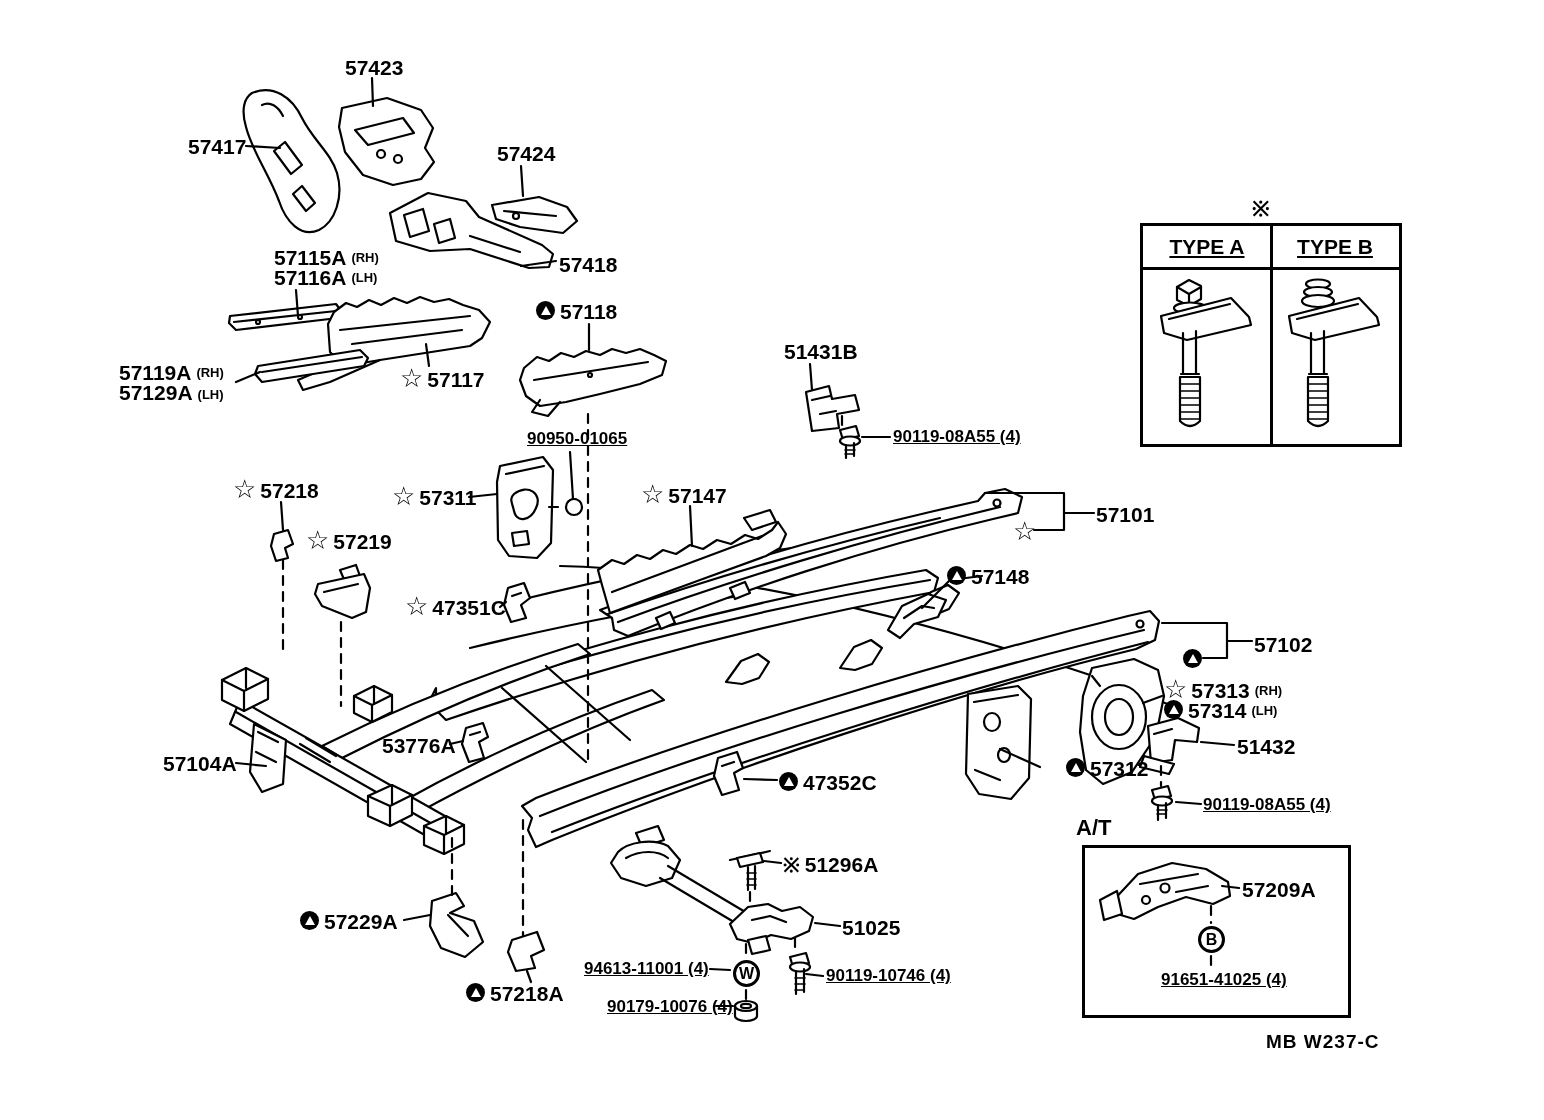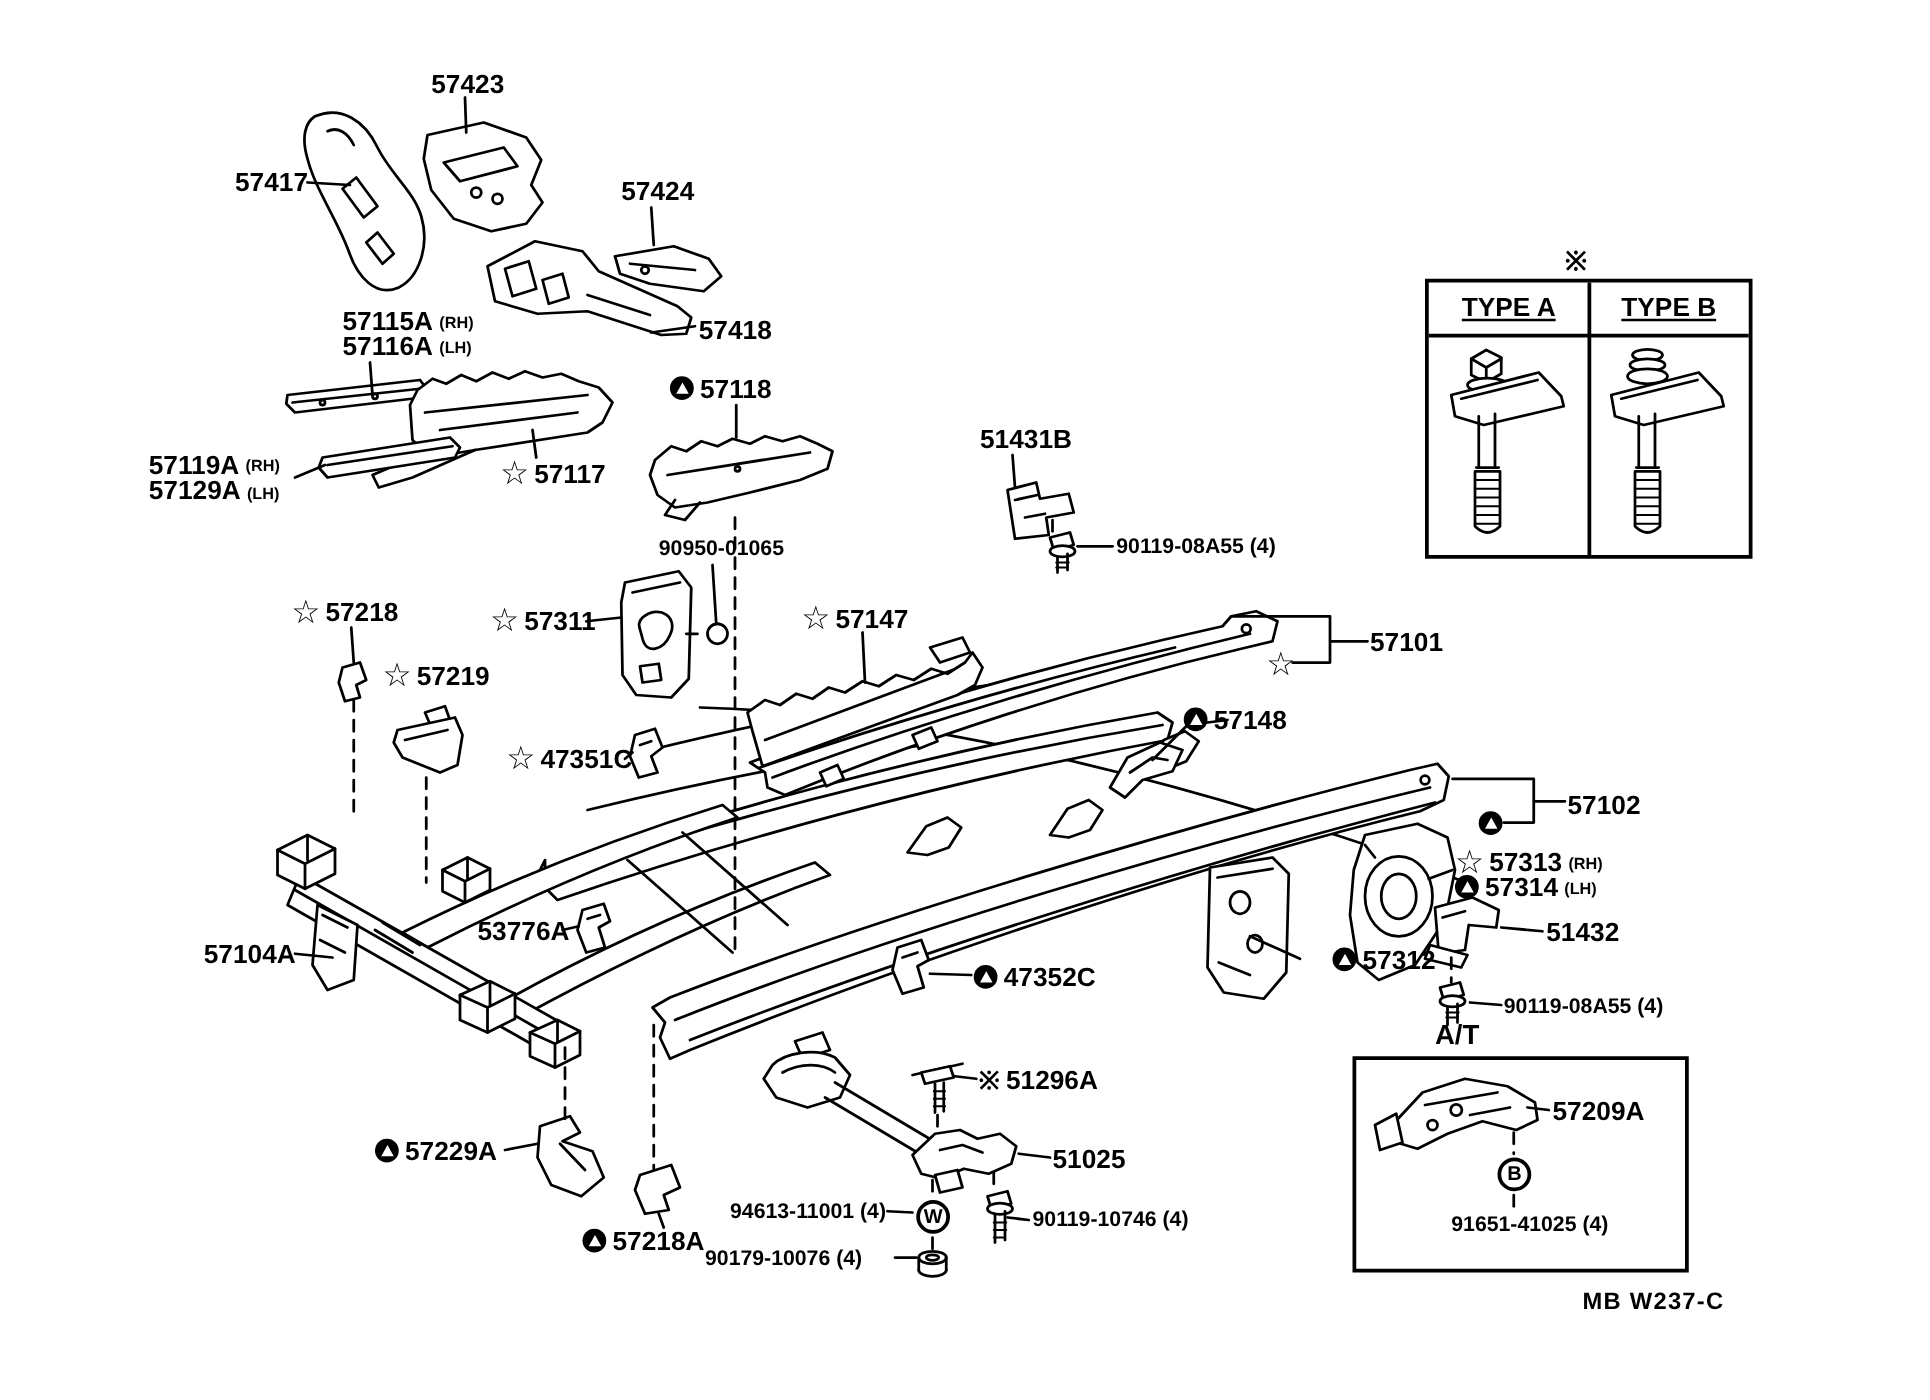--- a/index.html
+++ b/index.html
@@ -7,34 +7,34 @@
         font-family:"Liberation Sans",sans-serif;color:#000;}
   #art{position:absolute;left:0;top:0;z-index:1;}
   #art path,#art circle,#art ellipse{stroke:#000;stroke-width:2.2;fill:none;stroke-linejoin:round;stroke-linecap:round;}
   #art .pf{fill:#ffffff;}
   #art .thin{stroke-width:1.6;}
   #art .lead{stroke-width:2;}
   #art .dash{stroke-width:2.2;stroke-dasharray:9 7;}
   #labels-layer{position:absolute;left:0;top:0;width:100%;height:100%;z-index:3;}
   .plabel{position:absolute;display:flex;align-items:flex-start;white-space:nowrap;
           font-weight:bold;font-size:21px;line-height:1.0;z-index:3;}
-  .plabel.small{font-size:17px;}
+  .plabel.small{font-size:17px;text-decoration:underline;}
   .ptext{display:inline-block;}
   .psub{font-size:13px;margin-left:5px;margin-top:4px;}
   .m-star{font-size:26px;line-height:0.8;margin-right:4px;font-weight:normal;position:relative;top:-1px;}
   .m-ref{font-size:20px;margin-right:5px;font-weight:bold;position:relative;top:1px;}
   .m-tri{width:19px;height:19px;background:#000;border-radius:50%;margin-right:5px;position:relative;flex:none;}
   .m-tri::after{content:"";position:absolute;left:4.5px;top:4.5px;width:0;height:0;
                 border-left:5px solid transparent;border-right:5px solid transparent;border-bottom:9px solid #fff;}
   .type-table{position:absolute;left:1140px;top:223px;width:256px;height:218px;border:3px solid #000;z-index:2;}
   .type-table::after{content:"";position:absolute;left:50%;top:0;bottom:0;width:3px;margin-left:-1.5px;background:#000;}
   .tt-head{display:flex;height:41px;border-bottom:3px solid #000;text-decoration:underline;}
   .tt-cell{flex:1;display:flex;align-items:center;justify-content:center;font-weight:bold;font-size:21px;}
   .note-symbol{position:absolute;left:1252px;top:194px;font-weight:bold;font-size:21px;z-index:3;}
-  .at-title{position:absolute;left:1148px;top:815px;font-weight:bold;font-size:22px;z-index:3;}
+  .at-title{position:absolute;left:1076px;top:815px;font-weight:bold;font-size:22px;z-index:3;}
   .at-box{position:absolute;left:1082px;top:845px;width:263px;height:167px;border:3px solid #000;z-index:2;}
   .circ{position:absolute;width:27px;height:27px;border:3px solid #000;border-radius:50%;background:#fff;
         display:flex;align-items:center;justify-content:center;font-weight:bold;font-size:16px;z-index:3;box-sizing:border-box;}
   .circ.w{left:733px;top:960px;}
   .circ.b{left:1198px;top:926px;}
   .footer-code{position:absolute;left:1266px;top:1031px;font-weight:bold;font-size:19px;letter-spacing:1px;z-index:3;}
 </style>
 </head>
 <body>
 
@@ -487,20 +487,20 @@
       <div class="plabel small" style="left: 584px; top: 960px;">
         <span class="ptext">94613-11001 (4)</span>
       </div>
       <div class="plabel small" style="left: 826px; top: 967px;">
         <span class="ptext">90119-10746 (4)</span>
       </div>
       <div class="plabel" style="left: 466px; top: 983px;">
         <span class="m-tri"></span>
         <span class="ptext">57218A</span>
       </div>
-      <div class="plabel small" style="left: 564px; top: 998px;">
+      <div class="plabel small" style="left: 607px; top: 998px;">
         <span class="ptext">90179-10076 (4)</span>
       </div>
     </div>
 
   <div class="footer-code">MB W237-C</div>
 
 </div>
 
 </body></html>

